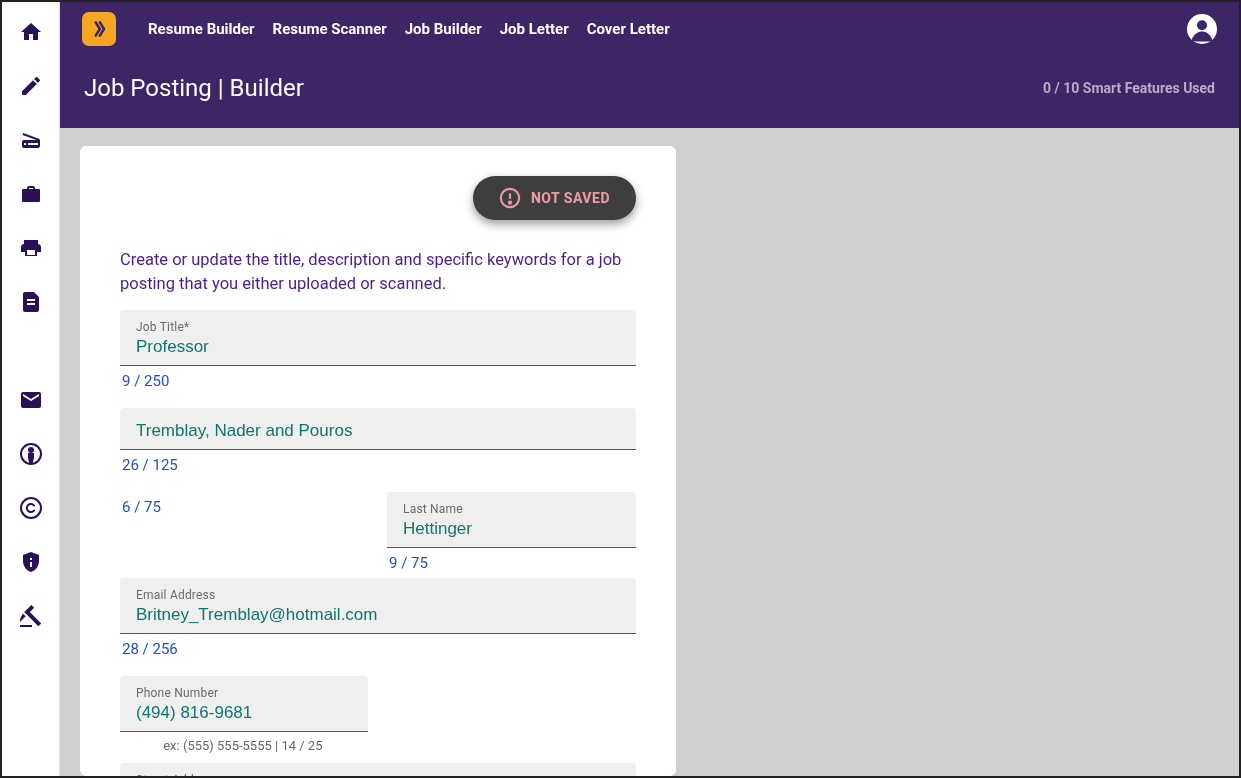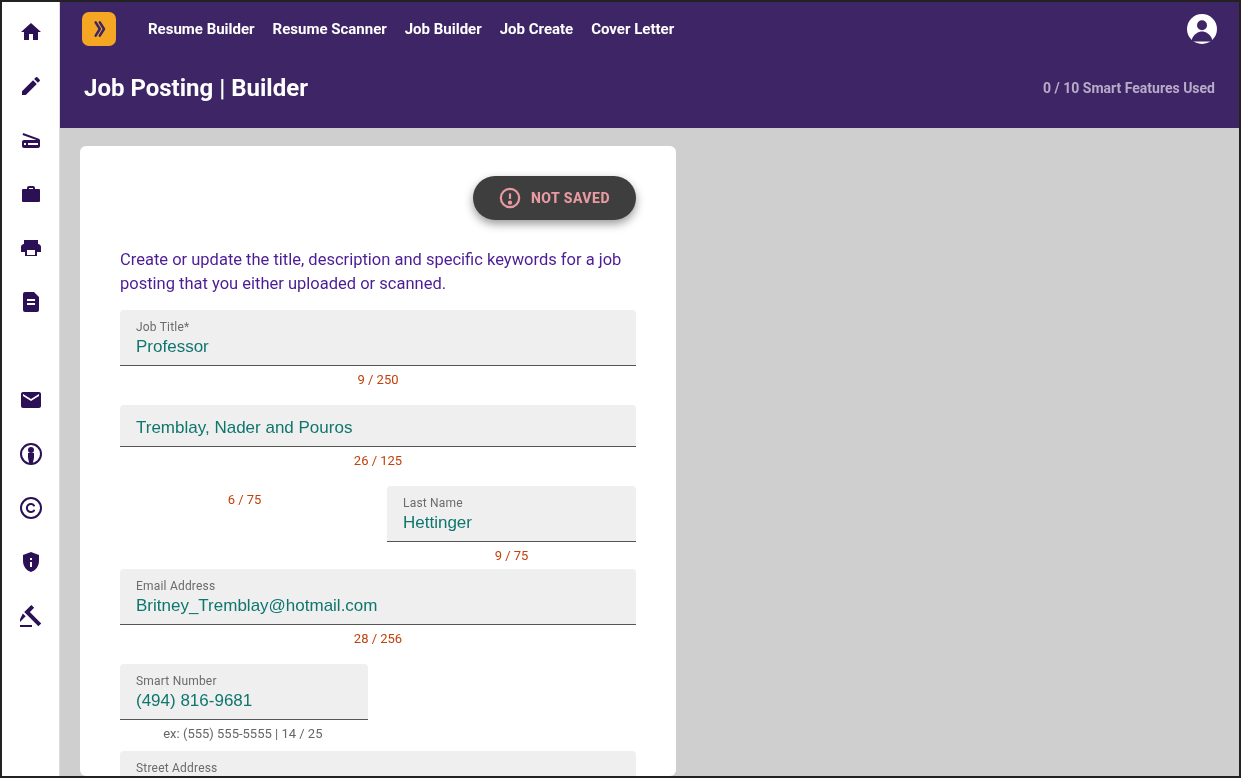--- a/index.html
+++ b/index.html
@@ -27,21 +27,21 @@
     width: 34px; height: 34px; background: #f5a623; border-radius: 7px;
     display: flex; align-items: center; justify-content: center; margin-right: 14px;
   }
   .logo svg { width: 20px; height: 20px; }
   .navlink { color: #fff; font-weight: 700; font-size: 15px; cursor: pointer; white-space: nowrap; }
   .topnav .spacer { flex: 1; }
   .user-icon { width: 30px; height: 30px; color: #fff; cursor: pointer; }
   .user-icon svg { width: 30px; height: 30px; }
 
   .subhead { display: flex; align-items: center; padding: 18px 24px 26px 24px; }
-  .page-title { font-weight: 700; font-size: 24px; color: #fff; }
+  .page-title { font-weight: 400; font-size: 24px; color: #fff; }
   .subhead .spacer { flex: 1; }
   .usage { font-weight: 700; font-size: 14px; color: #b9acc8; }
 
   
   .stage { flex: 1; overflow: auto; padding: 0; display: flex; }
   .card {
     background: #fff; width: 596px; margin: 18px 0 0 20px;
     border-radius: 6px; padding: 30px 40px 40px 40px;
   }
 
@@ -59,21 +59,21 @@
   .field-wrap { margin-bottom: 4px; }
   .field {
     background: #efefef; border-bottom: 1.5px solid #555;
     padding: 10px 16px 6px 16px; border-radius: 4px 4px 0 0;
   }
   .field-label { font-size: 12px; color: #6b6b6b; letter-spacing: 0.2px; }
   .field-input {
     border: none; background: transparent; width: 100%;
     font-size: 17px; color: #0f766e; padding: 3px 0 2px 0; outline: none;
   }
-  .counter { font-size: 13px; color: #c2410c; text-align: center; padding: 6px 2px 14px 2px; }
+  .counter { font-size: 15px; color: #1d4ed8; text-align: left; padding: 6px 2px 14px 2px; }
 
   .row2 { display: flex; gap: 18px; }
   .row2 .col { flex: 1; }
   .col-narrow { width: 48%; }
 
   .hint-counter { font-size: 13px; color: #666; text-align: center; padding: 6px 2px 6px 2px; }
   .hint-counter .hint { margin-right: 2px; }
 </style>
 </head>
 <body>
@@ -145,21 +145,21 @@
   <div class="header">
     <div class="topnav">
       <div class="logo">
         <svg viewBox="0 0 24 24" fill="none" stroke="#3e2566" stroke-width="3" stroke-linecap="round" stroke-linejoin="round">
             <path d="M8 4l5 8-5 8M13 4l5 8-5 8" stroke="#3e2566"></path>
           </svg>
       </div>
       <span class="navlink">Resume Builder</span>
       <span class="navlink">Resume Scanner</span>
       <span class="navlink">Job Builder</span>
-      <span class="navlink">Job Create</span>
+      <span class="navlink">Job Letter</span>
       <span class="navlink">Cover Letter</span>
       <div class="spacer"></div>
       <div class="user-icon">
         <svg viewBox="0 0 24 24" fill="currentColor">
             <circle cx="12" cy="12" r="12" fill="#fff"></circle>
             <circle cx="12" cy="9" r="4" fill="#3e2566"></circle>
             <path d="M4 20c1.5-4 5-6 8-6s6.5 2 8 6v2H4v-2z" fill="#3e2566"></path>
           </svg>
       </div>
     </div>
@@ -219,21 +219,21 @@
       <div class="field-wrap" style="margin-top:-8px;">
         <div class="field">
           <div class="field-label">Email Address</div>
           <input class="field-input" value="Britney_Tremblay@hotmail.com" style="">
         </div>
         <div class="counter">28 / 256</div>
       </div>
 
       <div class="col-narrow">
         <div class="field">
-          <div class="field-label">Smart Number</div>
+          <div class="field-label">Phone Number</div>
           <input class="field-input" value="(494) 816-9681" style="">
         </div>
         <div class="hint-counter">
           <span class="hint">ex: (555) 555-5555 | 14 / 25</span>
         </div>
       </div>
 
       <div class="field-wrap" style="margin-top:4px;">
         <div class="field">
           <div class="field-label">Street Address</div>

